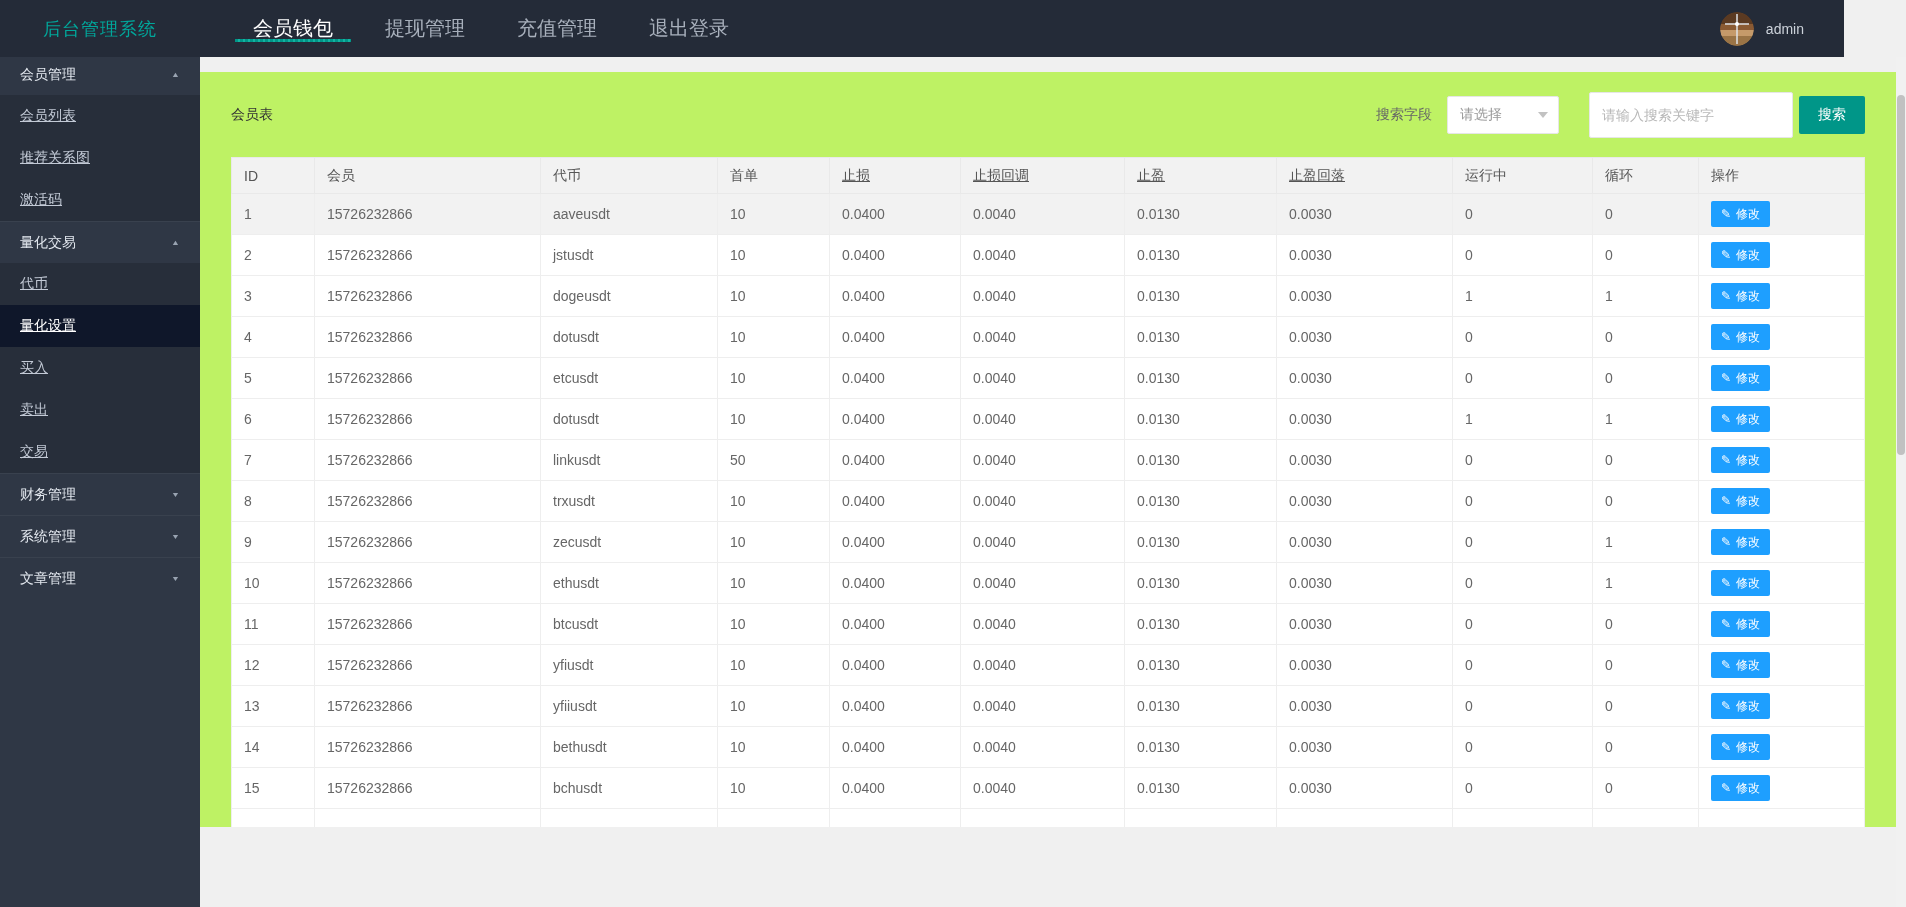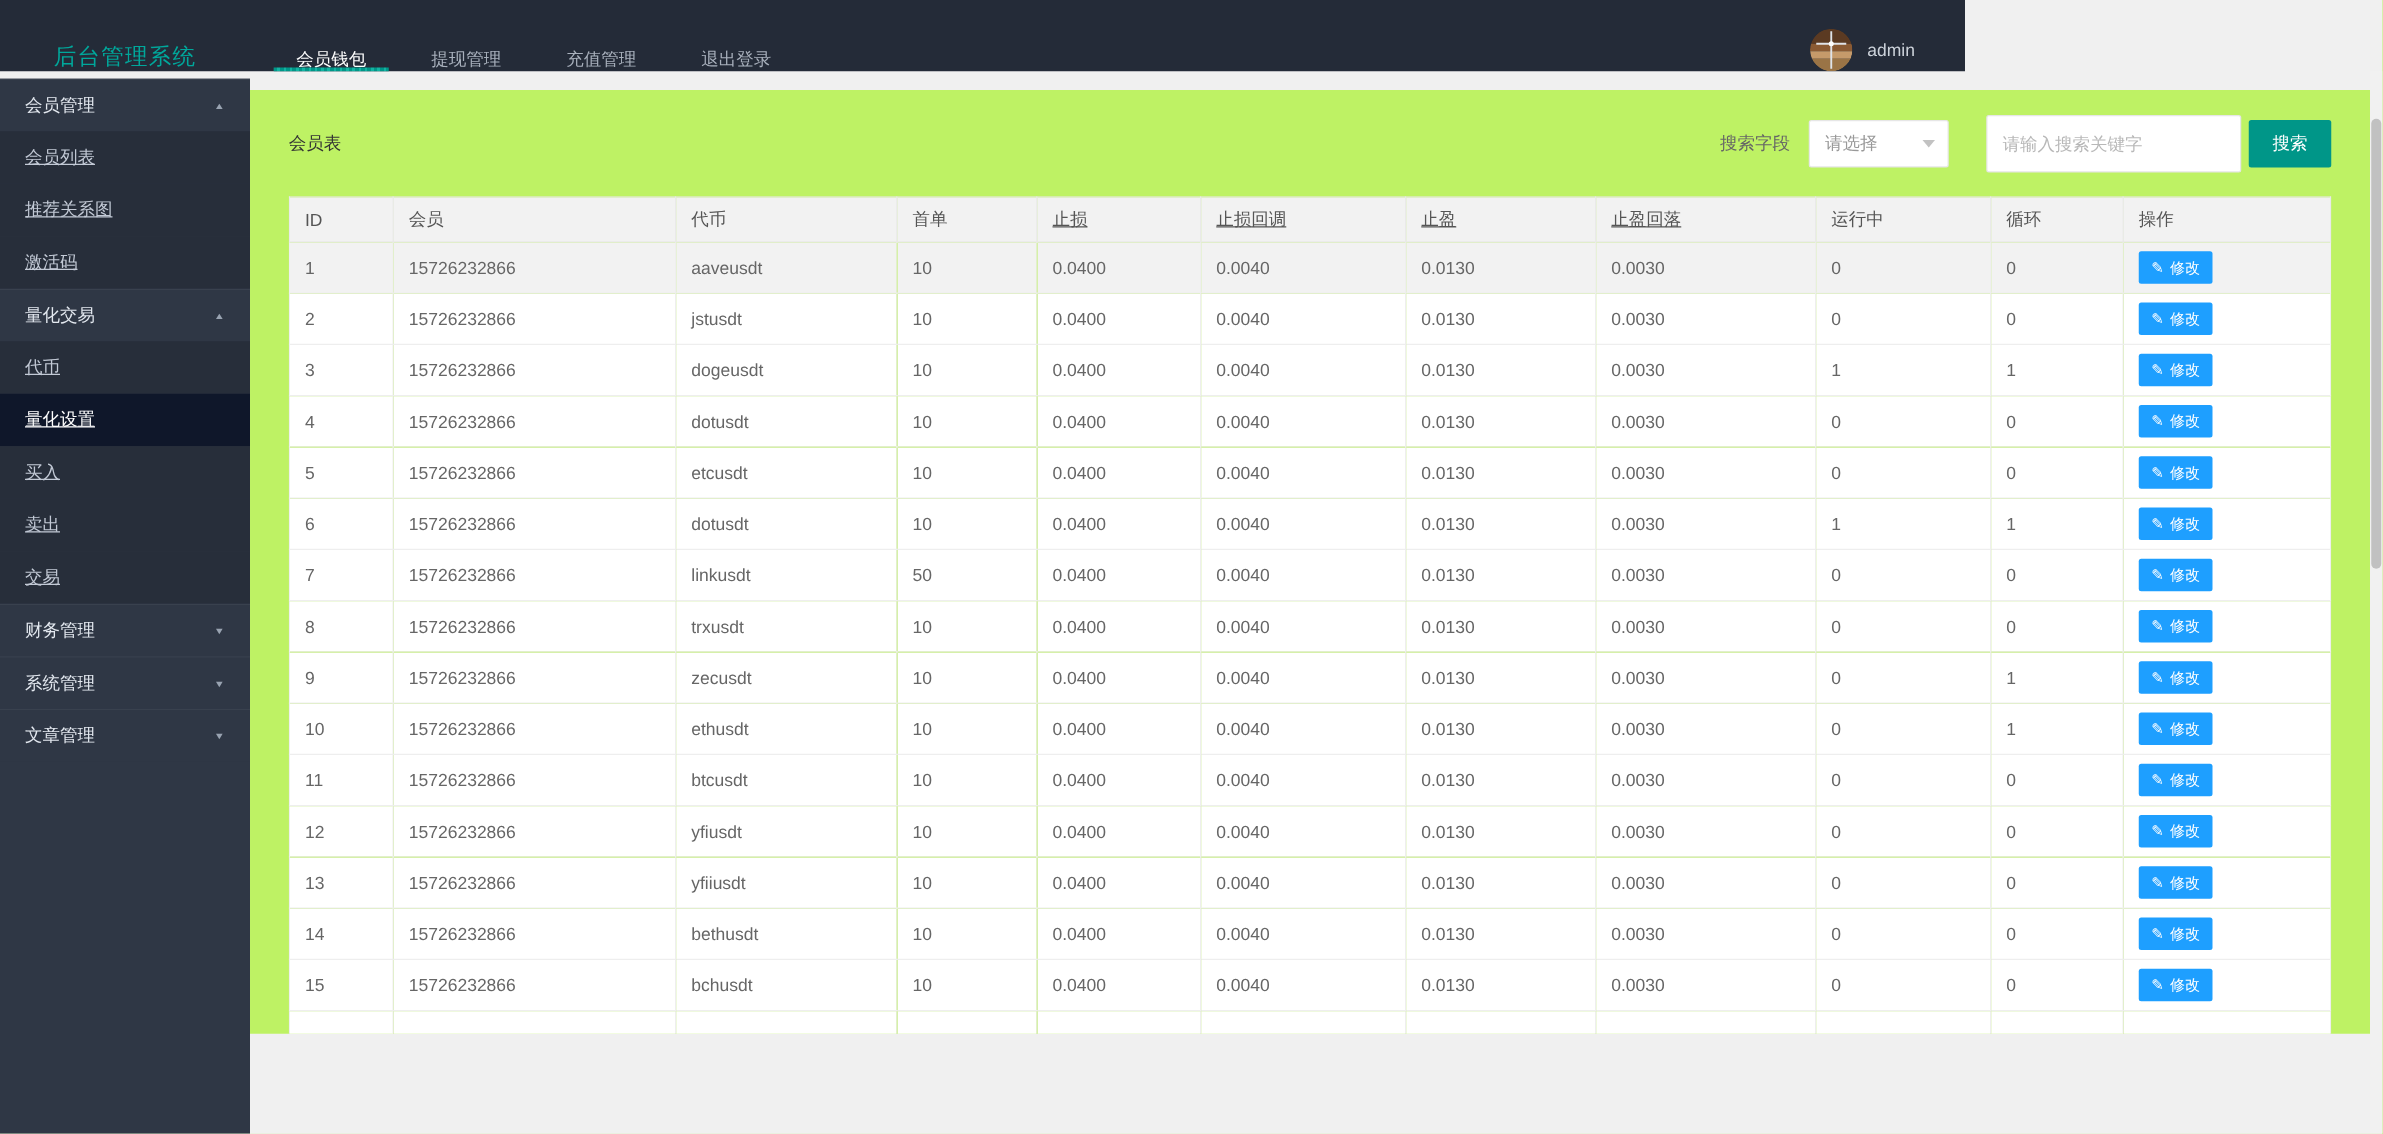--- a/index.html
+++ b/index.html
@@ -4,32 +4,32 @@
 <style>
   * { box-sizing: border-box; }
   html,body { margin:0; padding:0; }
   body {
     width:1906px; height:907px; overflow:hidden; position:relative;
     font-family:"Liberation Sans","DejaVu Sans",sans-serif;
     background:#f0f0f0;
   }
 
   
-  .navbar { position:absolute; top:0; left:0; width:1572px; height:57px; background:#242b38; display:flex; align-items:flex-end; z-index:20; }
+  .navbar { position:absolute; top:0; left:0; width:1844px; height:57px; background:#242b38; display:flex; align-items:center; z-index:20;gap:16px; }
   .brand { width:200px; display:flex; align-items:center; justify-content:center; color:#00a79b; font-size:18px; letter-spacing:1px; }
   .nav-tabs { display:flex; align-items:stretch; padding-left:19px; }
-  .nav-tab { position:relative; display:flex; align-items:center; padding:0 18px; margin-right:16px; color:#a8b0bc; font-size:14px; cursor:pointer; }
+  .nav-tab { position:relative; display:flex; align-items:center; padding:0 18px; margin-right:16px; color:#a8b0bc; font-size:20px; cursor:pointer; }
   .nav-tab.active { color:#ffffff; }
   .nav-tab.active::after { content:""; position:absolute; left:0; right:0; bottom:0; height:3px;
     background:repeating-linear-gradient(90deg,#009688 0 3px,#12b3a2 3px 5px); }
   .nav-user { margin-left:auto; display:flex; align-items:center; gap:12px; padding-right:40px; color:#ccd2da; font-size:14px; cursor:pointer; }
   .avatar { width:34px; height:34px; border-radius:50%; overflow:hidden; display:block; flex:0 0 auto; }
 
   
-  .sidebar { position:absolute; top:63px; left:0; bottom:0; width:200px; background:#2f3745; }
+  .sidebar { position:absolute; top:53px; left:0; bottom:0; width:200px; background:#2f3745; }
   .sb-header { height:42px; display:flex; align-items:center; padding:0 20px; color:#e4e9f0; font-size:14px; background:#2f3745; border-top:1px solid rgba(255,255,255,0.05); cursor:pointer; }
   .sb-item { height:42px; display:flex; align-items:center; padding:0 20px; color:#c3cad6; font-size:14px; background:#272e3a; cursor:pointer;text-decoration:underline; }
   .sb-item.active { background:#0f172a; color:#ffffff; }
   .caret { margin-left:auto; font-size:9px; color:#99a3b1; transform:scale(1,0.8); }
 
   
   .main { position:absolute; left:200px; top:57px; right:10px; bottom:0; background:#f0f0f0; }
   .breadcrumb-bar { height:50px; background:#ffffff; display:flex; align-items:center; padding:0 19px; font-size:14px; }
   .bc-home { color:#6ba39e; cursor:pointer; }
   .bc-sep { color:#b7b7b7; margin:0 8px; }

